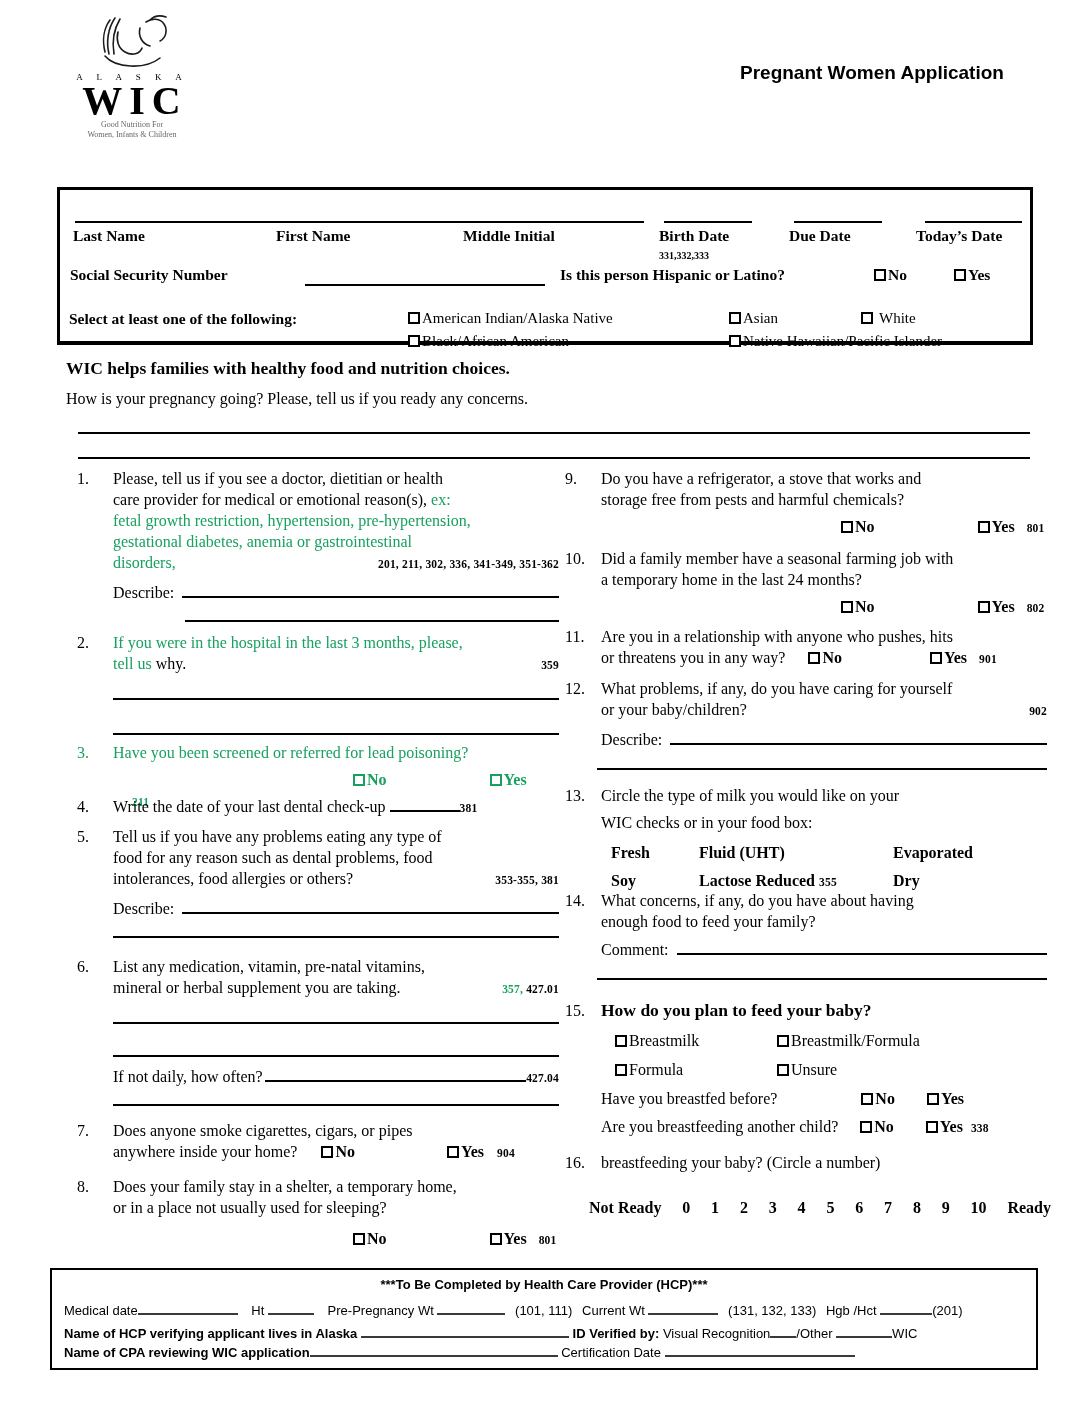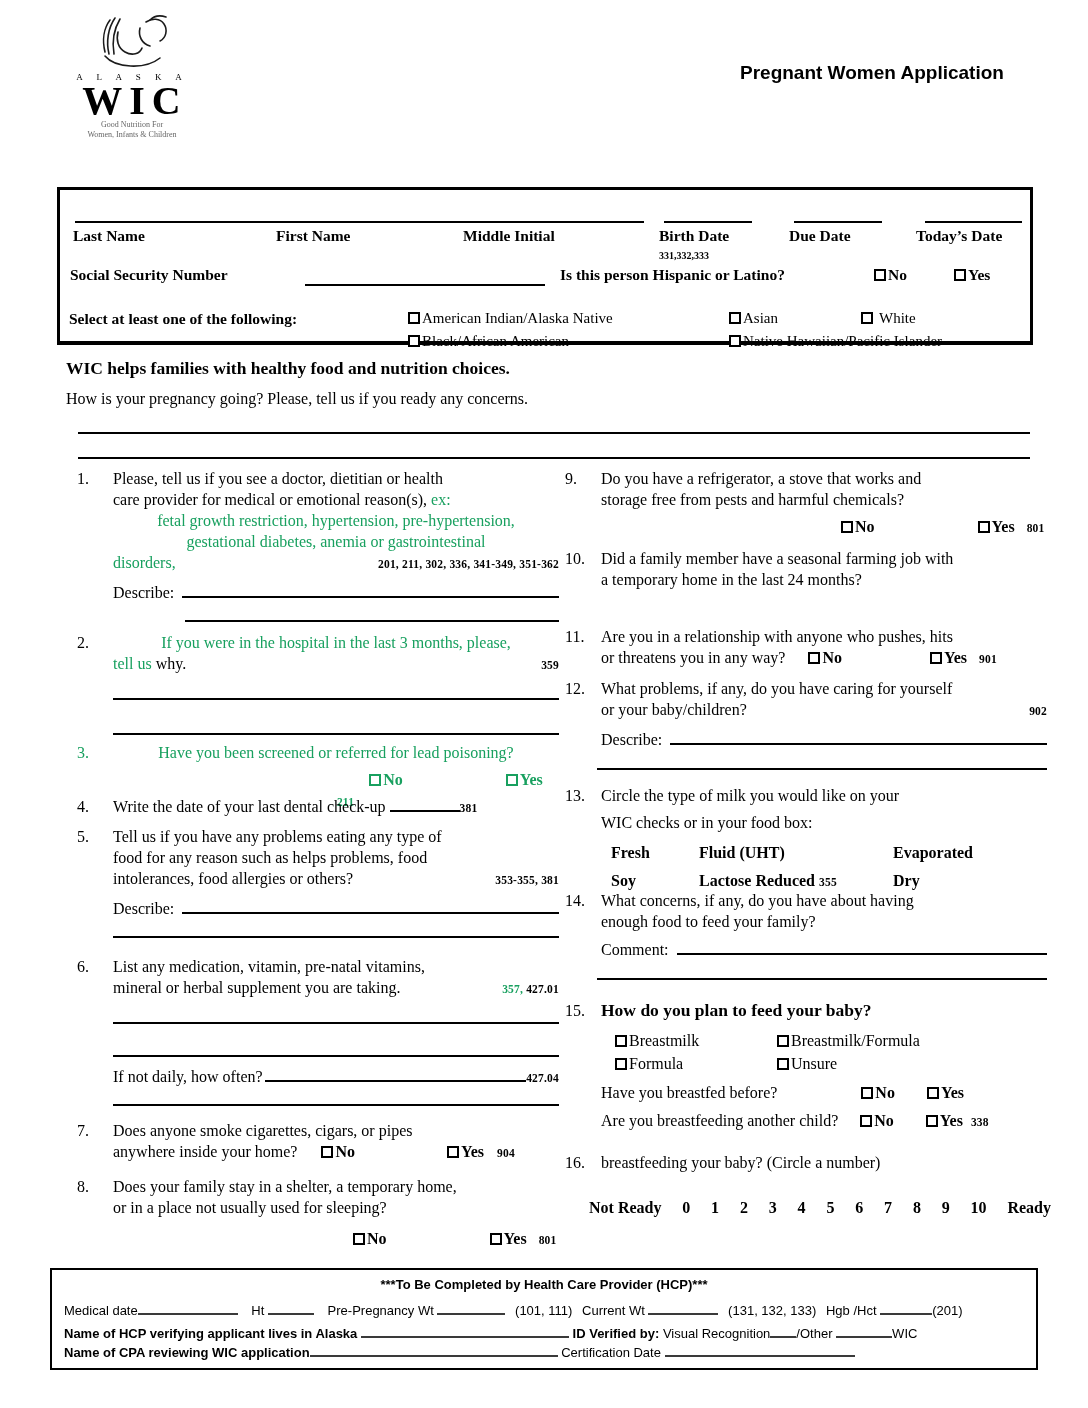--- a/index.html
+++ b/index.html
@@ -34,32 +34,32 @@
   .race{ position:absolute; font-size:15px; white-space:nowrap; font-weight:normal; }
 
   
   .headline{ left:66px; top:358px; font-weight:bold; font-size:17.5px; }
   .subline{ left:66px; top:390px; font-size:16px; }
   .wide-rule{ border-top:2px solid #000; height:0; width:952px; left:78px; }
 
   
   .q{ position:absolute; width:484px; padding-left:38px; font-size:16px; line-height:21px; }
   .qnum{ position:absolute; left:2px; top:0; }
-  .grn{ color:var(--green);text-align:center; }
+  .grn{ color:var(--green); }
   .code{ font-weight:bold; font-size:11.5px; letter-spacing:0.2px; }
   .flexline{ display:flex; justify-content:space-between; align-items:baseline; }
   .dline{ display:flex; align-items:baseline; margin-top:7px; }
   .fill{ flex:1; border-bottom:2px solid #000; height:14px; margin-left:8px; }
   .xline{ border-bottom:2px solid #000; height:0; }
   .ul{ display:inline-block; border-bottom:2px solid #000; height:12px; }
   .cbrow{ margin-top:6px; }
   .milkgrid{ display:grid; grid-template-columns:88px 194px auto; padding-left:10px;
              font-weight:bold; row-gap:7px; margin-top:6px; }
   .q15hdr{ font-weight:bold; font-size:17.5px; }
-  .optgrid{ display:grid; grid-template-columns:162px auto; row-gap:2px; margin-top:9px; }
+  .optgrid{ display:grid; grid-template-columns:162px auto; row-gap:8px; margin-top:9px; }
   .scale{ display:flex; justify-content:space-between; align-items:baseline;
           font-weight:bold; width:462px; margin-left:-12px; margin-top:12px; }
 
   
   .hcp-box{ left:50px; top:1268px; width:988px; height:102px; border:2px solid #000;
             font-family:"Liberation Sans", sans-serif; font-size:13px; }
   .hcp-title{ position:absolute; top:7px; left:0; width:100%; text-align:center;
               font-weight:bold; font-size:13px; }
   .hcp-row{ position:absolute; left:12px; white-space:nowrap; }
   .f-ul{ display:inline-block; border-bottom:2px solid #3a3a3a; height:11px; }
@@ -167,21 +167,21 @@
     <span class="qnum">4.</span>
     <div>
       <span>Write the date of your last dental check-up</span>
       <span class="ul" style="width:70px"></span><span class="code">381</span>
     </div>
   </div>
 
   <div class="q" style="top:366px">
     <span class="qnum">5.</span>
     <div>Tell us if you have any problems eating any type of</div>
-    <div>food for any reason such as helps problems, food</div>
+    <div>food for any reason such as dental problems, food</div>
     <div class="flexline">
       <span>intolerances, food allergies or others?</span>
       <span class="code">353-355, 381</span>
     </div>
     <div class="dline">
       <span>Describe:</span>
       <span class="fill"></span>
     </div>
     <div class="xline" style="margin-top:17px;margin-left:0"></div>
   </div>
@@ -236,20 +236,25 @@
       <span class="cbl" style="margin-left:226px"><span class="cb"></span><span>No</span></span>
       <span class="cbl" style="margin-left:85px"><span class="cb"></span><span>Yes</span></span>
       <span class="code" style="margin-left:8px">801</span>
     </div>
   </div>
 
   <div class="q" style="top:88px">
     <span class="qnum">10.</span>
     <div>Did a family member have a seasonal farming job with</div>
     <div>a temporary home in the last 24 months?</div>
+    <div class="cbrow">
+      <span class="cbl" style="margin-left:226px"><span class="cb"></span><span>No</span></span>
+      <span class="cbl" style="margin-left:85px"><span class="cb"></span><span>Yes</span></span>
+      <span class="code" style="margin-left:8px">802</span>
+    </div>
   </div>
 
   <div class="q" style="top:166px">
     <span class="qnum">11.</span>
     <div>Are you in a relationship with anyone who pushes, hits</div>
     <div>
       <span>or threatens you in any way?</span>
       <span class="cbl" style="margin-left:5px"><span class="cb"></span><span>No</span></span>
       <span class="cbl" style="margin-left:70px"><span class="cb"></span><span>Yes</span></span>
       <span class="code" style="margin-left:8px">901</span>

